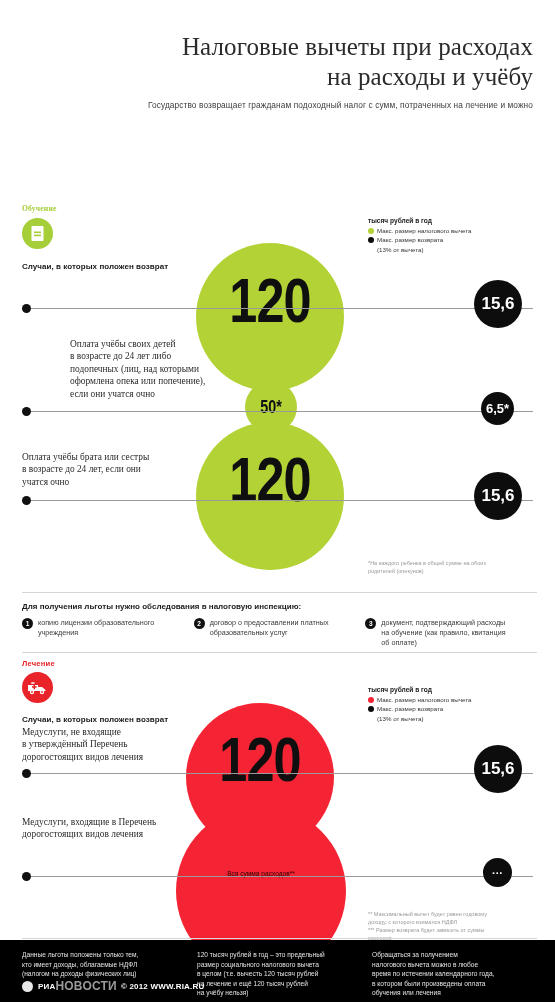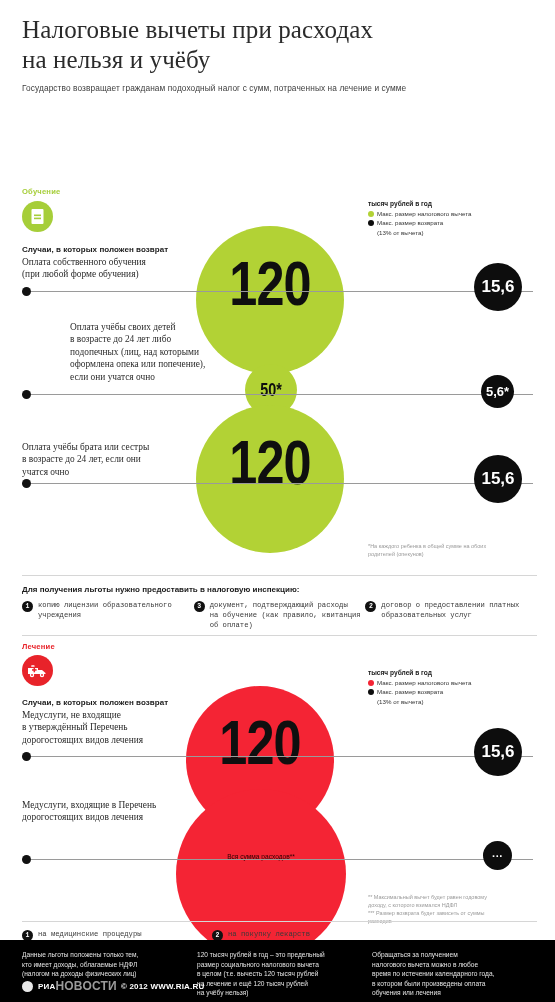--- a/index.html
+++ b/index.html
@@ -10,21 +10,21 @@
     overflow: hidden;
   }
   #page {
     position: relative;
     width: 555px; height: 1002px;
     background: #ffffff;
     overflow: hidden;
   }
 
   
-  .header { padding: 15px 22px 0 22px; }
+  .header { padding: 32px 22px 0 22px; text-align: right; }
   .title {
     font-family: "Liberation Serif", serif;
     font-size: 25px;
     line-height: 1.18;
     color: #2b2b2b;
     font-weight: 400;
     letter-spacing: 0.1px;
   }
   .subtitle {
     margin-top: 9px;
@@ -126,21 +126,21 @@
     font-size: 5.5px; color: #9a9a9a; line-height: 1.45;
     width: 180px;
   }
 
   
   .list-band { position: absolute; left: 22px; right: 18px; }
   .band-title {
     font-size: 8px; font-weight: bold; color: #1a1a1a;
     margin-bottom: 7px;
   }
-  .band-items { display: flex; font-family: Liberation Mono, monospace; }
+  .band-items { display: flex; }
   .band-item { display: flex; align-items: flex-start; }
   .bullet-num {
     width: 11px; height: 11px; border-radius: 50%;
     background: #111; color: #fff;
     font-size: 6.5px; font-weight: bold;
     display: flex; align-items: center; justify-content: center;
     flex: 0 0 auto; margin-right: 5px;
   }
   .band-text { font-size: 7.2px; color: #3a3a3a; line-height: 1.38; }
 
@@ -188,28 +188,28 @@
   }
 </style>
 </head>
 <body>
 
 <div id="page">
 
   <div class="header">
     <div class="title">
       <div>Налоговые вычеты при расходах</div>
-      <div>на нельзя и учёбу</div>
-    </div>
-    <div class="subtitle">Государство возвращает гражданам подоходный налог с сумм, потраченных на лечение и сумме</div>
+      <div>на расходы и учёбу</div>
+    </div>
+    <div class="subtitle">Государство возвращает гражданам подоходный налог с сумм, потраченных на лечение и можно</div>
   </div>
 
   <div class="block">
 
-    <div style="position:absolute; left:22px; top:94px;" class="section-label label-green">Обучение</div>
+    <div style="position:absolute; left:22px; top:94px;font-family:Liberation Serif, serif;" class="section-label label-green">Обучение</div>
 
     <div style="position:absolute; left:22px; top:108px;" class="icon-badge icon-green">
       <svg width="15" height="17" viewBox="0 0 15 17" aria-hidden="true">
         <rect x="1.5" y="1" width="12" height="15" rx="1" fill="#ffffff"></rect>
         <rect x="4" y="6.5" width="7" height="1.6" fill="#a6ce39"></rect>
         <rect x="4" y="9.6" width="7" height="1.6" fill="#a6ce39"></rect>
       </svg>
     </div>
 
     <div class="blob blob-green" style="left:196px; top:133px; width:148px; height:148px;"></div>
@@ -228,76 +228,74 @@
       </div>
       <div class="legend-row">
         <span class="legend-swatch sw-black"></span>
         <span class="legend-text">Макс. размер возврата</span>
       </div>
       <div class="legend-sub">(13% от вычета)</div>
     </div>
 
     <div class="left-col" style="top:152px;">
       <div class="case-heading">Случаи, в которых положен возврат</div>
-      <div class="case-text" style="white-space:pre-line;">Оплата собственного обучения
-(при любой форме обучения)</div>
     </div>
     <div class="connector" style="top:194px;">
       <span class="conn-dot"></span>
       <span class="conn-line"></span>
     </div>
     <div class="dark-circle" style="left:474px; top:170px; width:48px; height:48px; font-size:17px;">15,6</div>
 
     <div class="left-col" style="top:228px;">
       <div class="case-text" style="white-space:pre-line;margin-left:48px;">Оплата учёбы своих детей
 в возрасте до 24 лет либо
 подопечных (лиц, над которыми
 оформлена опека или попечение),
 если они учатся очно</div>
     </div>
     <div class="connector" style="top:297px;">
       <span class="conn-dot"></span>
       <span class="conn-line"></span>
     </div>
-    <div class="dark-circle" style="left:481px; top:282px; width:33px; height:33px; font-size:13px;">5,6*</div>
-
-    <div class="left-col" style="top:348px;">
+    <div class="dark-circle" style="left:481px; top:282px; width:33px; height:33px; font-size:13px;">6,5*</div>
+
+    <div class="left-col" style="top:341px;">
       <div class="case-text" style="white-space:pre-line;">Оплата учёбы брата или сестры
 в возрасте до 24 лет, если они
 учатся очно</div>
     </div>
     <div class="connector" style="top:386px;">
       <span class="conn-dot"></span>
       <span class="conn-line"></span>
     </div>
     <div class="dark-circle" style="left:474px; top:362px; width:48px; height:48px; font-size:17px;">15,6</div>
 
     <div class="footnote" style="left:368px; top:450px; white-space:pre-line;">*На каждого ребенка в общей сумме на обоих
 родителей (опекунов)</div>
 
     <div class="rule" style="top:482px;"></div>
 
     <div class="list-band" style="top:492px;">
-      <div class="band-title">Для получения льготы нужно предоставить в налоговую инспекцию:</div>
+      <div class="band-title">Для получения льготы нужно обследования в налоговую инспекцию:</div>
       <div class="band-items">
         <div class="band-item" style="width:175px;">
           <span class="bullet-num">1</span>
           <span class="band-text" style="white-space:pre-line;">копию лицензии образовательного
 учреждения</span>
         </div>
         <div class="band-item" style="width:175px;">
+          <span class="bullet-num">2</span>
+          <span class="band-text" style="white-space:pre-line;">договор о предоставлении платных
+образовательных услуг</span>
+        </div>
+        <div class="band-item" style="width:175px;">
           <span class="bullet-num">3</span>
           <span class="band-text" style="white-space:pre-line;">документ, подтверждающий расходы
 на обучение (как правило, квитанция
 об оплате)</span>
-        </div>
-        <div class="band-item" style="width:175px;">
-          <span class="bullet-num">2</span>
-          <span class="band-text" style="white-space:pre-line;">договор о предоставлении платных
-образовательных услуг</span>
         </div>
       </div>
     </div>
 
     <div class="rule" style="top:542px;"></div>
   </div>
 
   <div class="block">
 
     <div style="position:absolute; left:22px; top:549px;" class="section-label label-red">Лечение</div>

